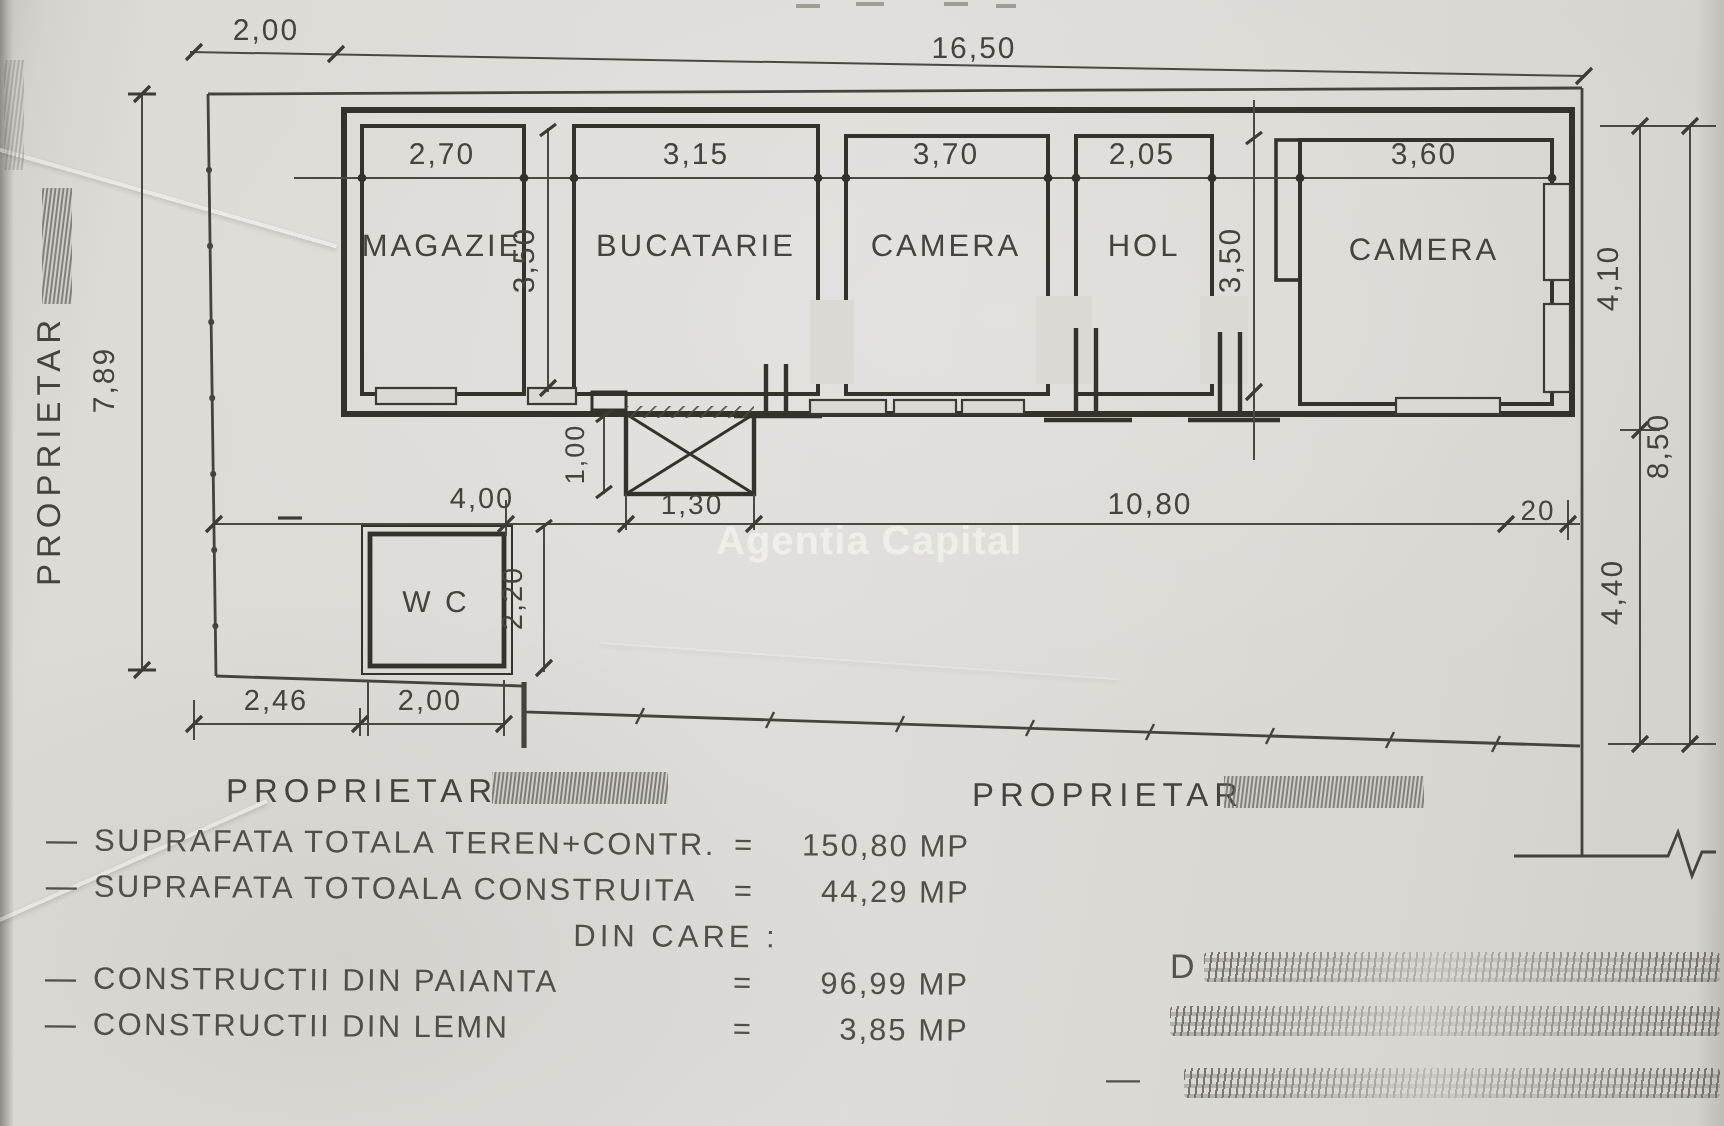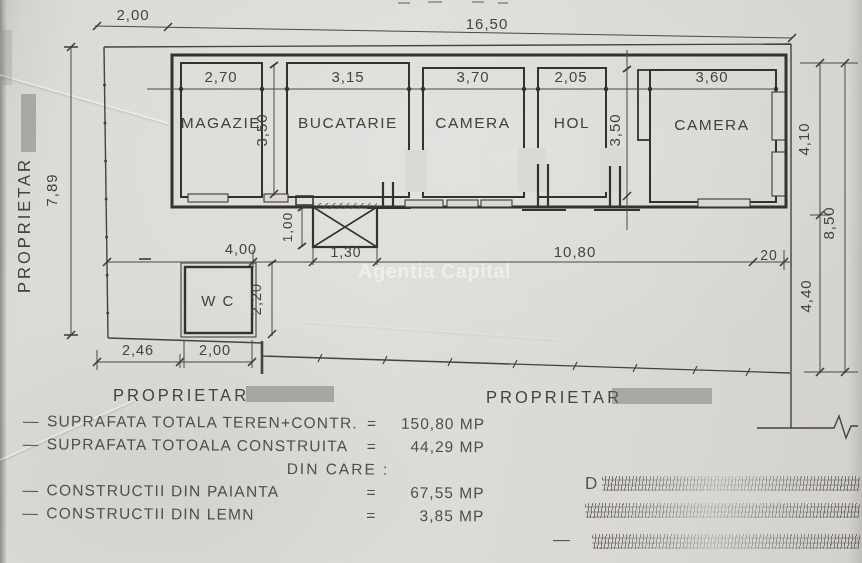--- a/index.html
+++ b/index.html
@@ -220,21 +220,21 @@
 
   <div class="summary">
     <div class="srow" style="top:415px">
       <span class="dash">—</span><span class="lbl">SUPRAFATA TOTALA TEREN+CONTR.</span><span class="eq">=</span><span class="val">150,80 MP</span>
     </div>
     <div class="srow" style="top:438px">
       <span class="dash">—</span><span class="lbl">SUPRAFATA TOTOALA CONSTRUITA</span><span class="eq">=</span><span class="val">44,29 MP</span>
     </div>
     <div class="sheading" style="top:461px">DIN CARE :</div>
     <div class="srow" style="top:484px">
-      <span class="dash">—</span><span class="lbl">CONSTRUCTII DIN PAIANTA</span><span class="eq">=</span><span class="val">67,55 MP</span>
+      <span class="dash">—</span><span class="lbl">CONSTRUCTII DIN PAIANTA</span><span class="eq">=</span><span class="val">96,99 MP</span>
     </div>
     <div class="srow" style="top:507px">
       <span class="dash">—</span><span class="lbl">CONSTRUCTII DIN LEMN</span><span class="eq">=</span><span class="val">3,85 MP</span>
     </div>
   </div>
 
   <span class="redact-prefix" style="left:585px;top:474px">D</span>
   <div class="redact-line" style="left:602px;top:476px;width:258px"></div>
   <div class="redact-line" style="left:585px;top:503px;width:275px"></div>
   <span class="redact-prefix" style="left:553px;top:530px">—</span>

